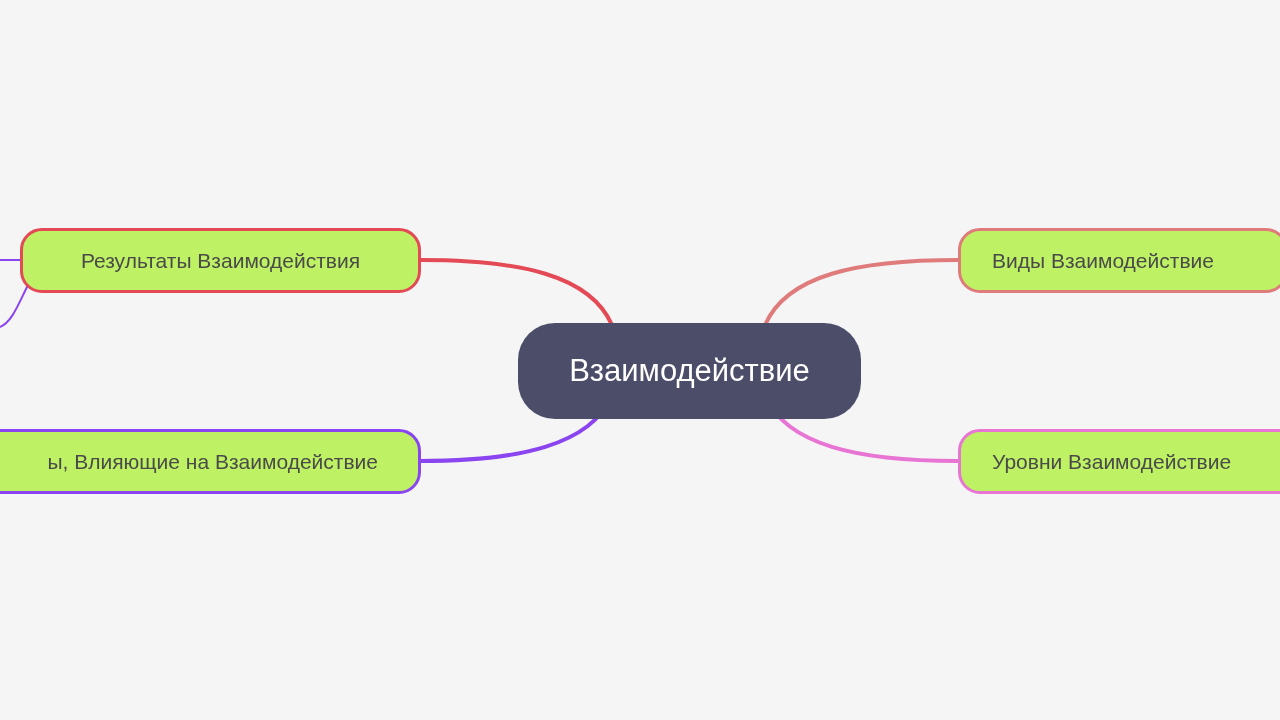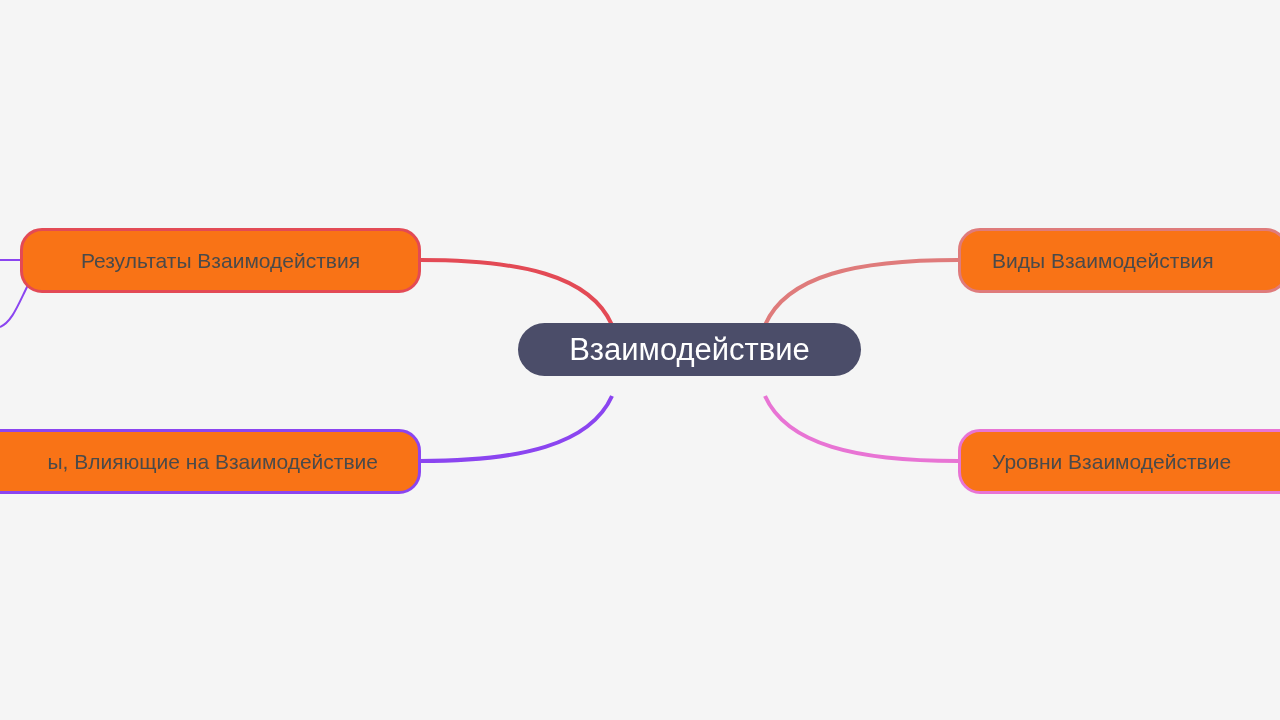--- a/index.html
+++ b/index.html
@@ -4,29 +4,29 @@
 <style>
   html, body { margin:0; padding:0; }
   body {
     width:1280px; height:720px; overflow:hidden; position:relative;
     background:#f5f5f5;
     font-family:"Liberation Sans","DejaVu Sans",sans-serif;
   }
   svg.links { position:absolute; left:0; top:0; width:1280px; height:720px; }
   .node {
     position:absolute; box-sizing:border-box;
-    background:#f97316; border:3px solid #000;
+    background:#bef264; border:3px solid #000;
     border-radius:22px;
     display:flex; align-items:center;
     color:#4a4a4a; font-size:21px; white-space:nowrap; overflow:hidden;
   }
   .node span { display:block; }
   .center {
     position:absolute; box-sizing:border-box;
-    left:518px; top:323px; width:343px; height:53px;
+    left:518px; top:323px; width:343px; height:96px;
     background:#4b4d69; border-radius:37px;
     display:flex; align-items:center; justify-content:center;
     color:#ffffff; font-size:31px;
   }
   #n-results { left:20px; top:228px; width:401px; height:65px; border-color:#e34a55; justify-content:center; }
   #n-factors { left:-60px; top:429px; width:481px; height:65px; border-color:#8b45f0; justify-content:flex-end; padding-right:40px; }
   #n-types { left:958px; top:228px; width:330px; height:65px; border-color:#df7b7b; justify-content:flex-start; padding-left:31px; }
   #n-levels { left:958px; top:429px; width:380px; height:65px; border-color:#e874d4; justify-content:flex-start; padding-left:31px; }
 </style>
 </head>
@@ -48,21 +48,21 @@
 
 <div class="node" id="n-results">
   <span>Результаты Взаимодействия</span>
 </div>
 
 <div class="node" id="n-factors">
   <span>ы, Влияющие на Взаимодействие</span>
 </div>
 
 <div class="node" id="n-types">
-  <span>Виды Взаимодействия</span>
+  <span>Виды Взаимодействие</span>
 </div>
 
 <div class="node" id="n-levels">
   <span>Уровни Взаимодействие</span>
 </div>
 
 <div class="center">
   <span>Взаимодействие</span>
 </div>
 

